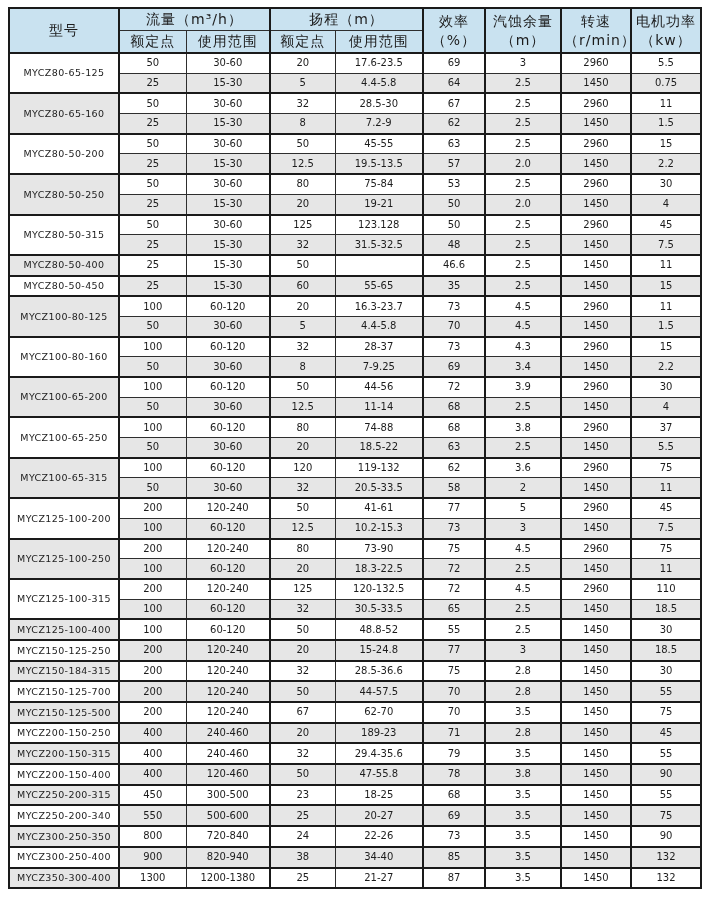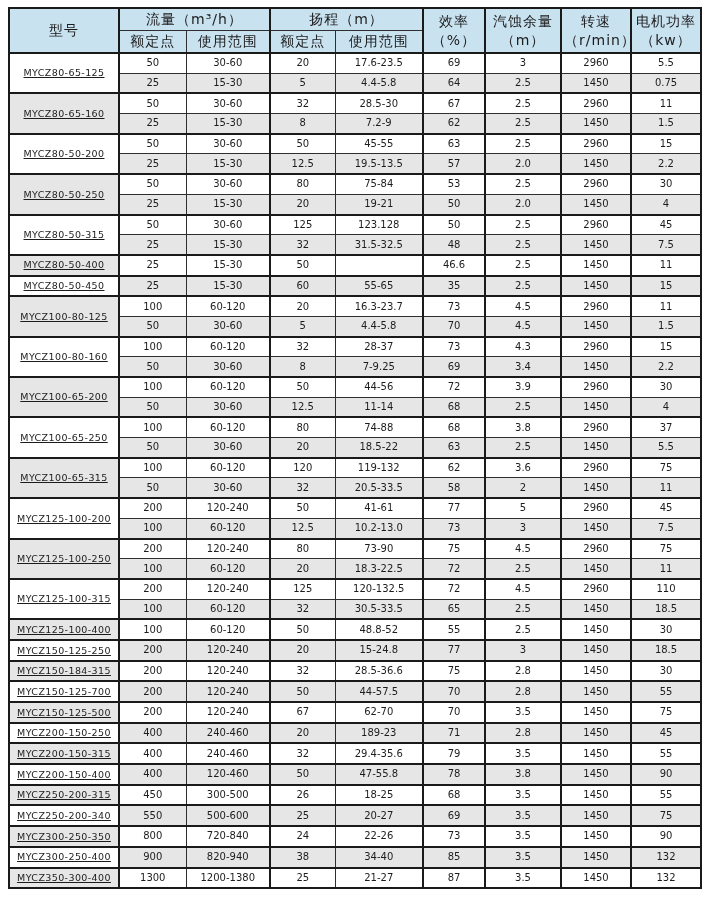--- a/index.html
+++ b/index.html
@@ -27,21 +27,21 @@
     padding:0 2px;overflow:hidden;
   }
   thead th{
     background:var(--header-bg);
     font-weight:normal;font-size:14px;
     white-space:pre-line;line-height:1.35;
     height:21px;letter-spacing:1px;
   }
   thead{border-bottom:2px solid var(--border);}
   tbody td{font-size:10px;height:18.7px;line-height:1;}
-  td.model{font-size:9.5px;letter-spacing:0.4px;border-bottom:2px solid var(--border);text-decoration:underline;}
+  td.model{font-size:9.5px;letter-spacing:0.4px;border-bottom:2px solid var(--border);}
   .thick-left{border-left:2px solid var(--border);}
   tr.shade td:not(.model){background:var(--shade);}
   td.model.shade-model{background:var(--shade);margin-left:14px;}
   tr.group-end td{border-bottom:2px solid var(--border);}
 </style>
 </head>
 <body>
 
 <div class="table-wrap">
   <table>
@@ -317,21 +317,21 @@
           <td>41-61</td>
           <td class="thick-left">77</td>
           <td class="thick-left">5</td>
           <td class="thick-left">2960</td>
           <td class="thick-left">45</td>
         </tr>
         <tr class="shade group-end">
           <td class="thick-left">100</td>
           <td>60-120</td>
           <td class="thick-left">12.5</td>
-          <td>10.2-13.0</td>
+          <td>10.2-15.3</td>
           <td class="thick-left">73</td>
           <td class="thick-left">3</td>
           <td class="thick-left">1450</td>
           <td class="thick-left">7.5</td>
         </tr>
         <tr>
           <td rowspan="2" class="model shade-model">MYCZ125-100-250</td>
           <td class="thick-left">200</td>
           <td>120-240</td>
           <td class="thick-left">80</td>
@@ -457,21 +457,21 @@
           <td>47-55.8</td>
           <td class="thick-left">78</td>
           <td class="thick-left">3.8</td>
           <td class="thick-left">1450</td>
           <td class="thick-left">90</td>
         </tr>
         <tr class="group-end">
           <td rowspan="1" class="model shade-model">MYCZ250-200-315</td>
           <td class="thick-left">450</td>
           <td>300-500</td>
-          <td class="thick-left">26</td>
+          <td class="thick-left">23</td>
           <td>18-25</td>
           <td class="thick-left">68</td>
           <td class="thick-left">3.5</td>
           <td class="thick-left">1450</td>
           <td class="thick-left">55</td>
         </tr>
         <tr class="shade group-end">
           <td rowspan="1" class="model">MYCZ250-200-340</td>
           <td class="thick-left">550</td>
           <td>500-600</td>

